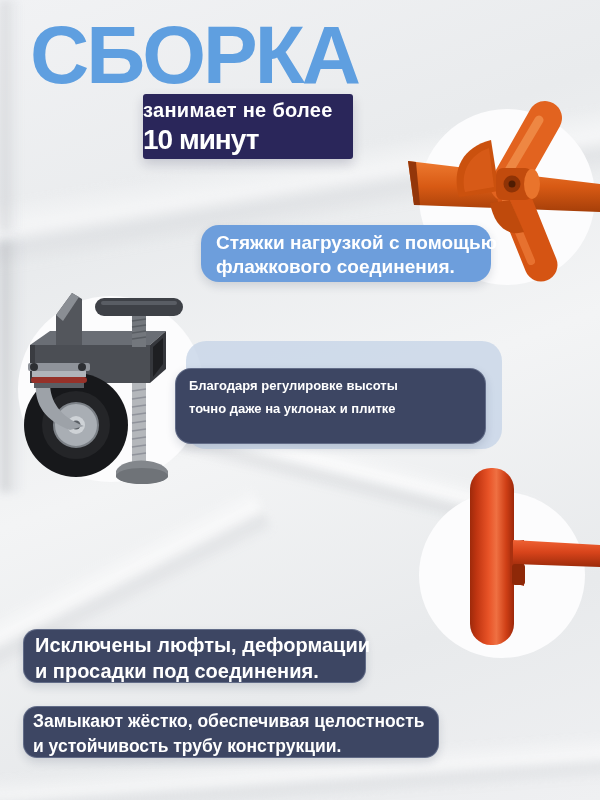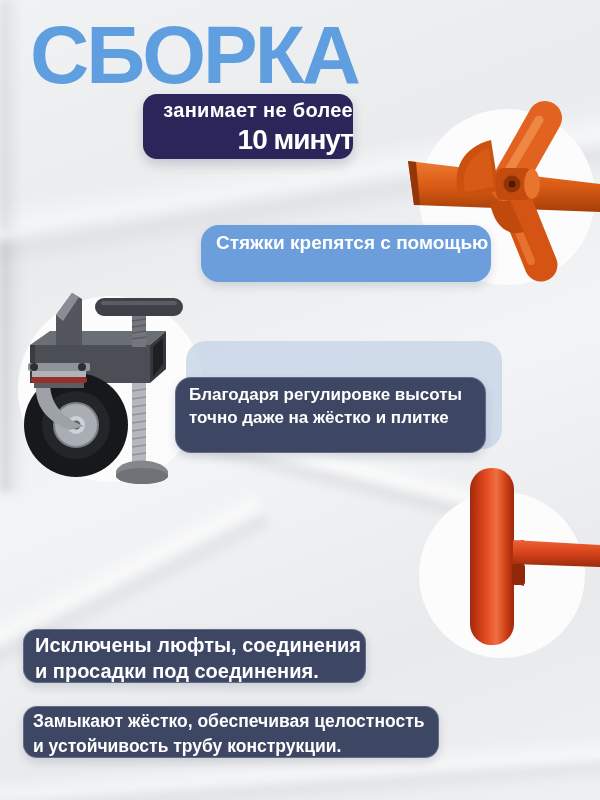--- a/index.html
+++ b/index.html
@@ -23,42 +23,42 @@
   .c5{top:240px;left:0;width:16px;height:250px;opacity:.8;}
   .c6{top:0;left:0;width:14px;height:230px;opacity:.6;}
 
   .title{
     position:absolute;left:30px;top:16px;margin:0;
     font-size:82px;line-height:78px;font-weight:bold;letter-spacing:-3px;
     color:var(--title-blue,#5f9fe0);
   }
   .badge{
     position:absolute;left:143px;top:94px;width:210px;height:65px;
-    background:var(--badge-navy,#2a265a);border-radius:14px;
-    color:#fff;text-align:right;box-shadow:0 5px 12px rgba(20,20,60,.18);
+    background:var(--badge-navy,#2a265a);border-radius:3px;
+    color:#fff;text-align:left;box-shadow:0 5px 12px rgba(20,20,60,.18);
   }
   .badge-l1{font-size:20px;font-weight:600;line-height:24px;margin-top:4px;letter-spacing:.3px;}
   .badge-l2{font-size:28px;font-weight:800;line-height:36px;letter-spacing:-1px;}
 
   .callout{
     position:absolute;color:#fff;font-weight:bold;z-index:3;
     box-shadow:0 4px 10px rgba(30,40,70,.15);
   }
   .callout .line{white-space:nowrap;}
   .blue{background:var(--callout-blue,#6d9edc);}
   .dark{background:var(--box-dark,#3d4663);border:1px solid rgba(170,180,205,.35);}
 
   .co1{left:201px;top:225px;width:290px;height:57px;border-radius:18px;
        font-size:19px;line-height:24px;padding:6px 0 0 15px;box-sizing:border-box;}
   .panel{
     position:absolute;left:186px;top:341px;width:316px;height:108px;border-radius:20px;
     background:var(--panel-light,rgba(199,212,231,.8));z-index:2;
   }
-  .co2{left:175px;top:377px;width:311px;height:76px;border-radius:16px;
-       font-size:17px;line-height:23px;padding:5px 0 0 13px;box-sizing:border-box;}
+  .co2{left:175px;top:368px;width:311px;height:76px;border-radius:16px;
+       font-size:13px;line-height:23px;padding:5px 0 0 13px;box-sizing:border-box;}
   .co3{left:217px;top:512px;width:250px;height:54px;border-radius:16px;
        font-size:19px;line-height:23px;padding:5px 0 0 10px;box-sizing:border-box;}
   .co4{left:23px;top:629px;width:343px;height:54px;border-radius:14px;
        font-size:20px;line-height:26px;padding:2px 0 0 11px;box-sizing:border-box;}
   .co5{left:23px;top:706px;width:416px;height:52px;border-radius:14px;
        font-size:17.5px;line-height:25px;padding:2px 0 0 9px;box-sizing:border-box;}
 
   .photo{position:absolute;z-index:1;}
   .ph-connector{left:395px;top:95px;width:205px;height:200px;}
   .ph-caster{left:8px;top:285px;width:200px;height:230px;}
@@ -103,21 +103,22 @@
       <path d="M70,97 C65,78 74,60 94,53 L99,92 Z" fill="#e2631f" opacity="0.55"></path>
       <path d="M95,108 C99,130 112,142 129,137 L115,105 Z" fill="#bf4a0c"></path>
       <rect x="101" y="73" width="36" height="32" rx="7" fill="#c24b0d"></rect>
       <ellipse cx="137" cy="89" rx="8" ry="15" fill="#e9742c"></ellipse>
       <circle cx="117" cy="89" r="8.5" fill="#8f3306"></circle>
       <circle cx="117" cy="89" r="3.5" fill="#4f1c02"></circle>
     </svg>
   </div>
 
   <div class="callout blue co1">
-    <div class="line">Стяжки крепятся с помощью</div>
+    <div class="line">Стяжки нагрузкой с помощью</div>
+    <div class="line">флажкового соединения.</div>
   </div>
 
   <div class="photo ph-caster">
     <svg width="200" height="230" viewBox="0 0 200 230">
       <circle cx="103" cy="104" r="93" fill="#fcfcfd"></circle>
 
       <polygon points="22,60 142,60 158,46 42,46" fill="#6a6e75"></polygon>
       <rect x="22" y="60" width="120" height="38" fill="#4b4e54"></rect>
       <rect x="22" y="60" width="5" height="38" fill="#3a3c41"></rect>
       <polygon points="142,60 158,46 158,84 142,98" fill="#35373c"></polygon>
@@ -164,21 +165,21 @@
       <rect x="23" y="92" width="56" height="6" rx="3" fill="#963129"></rect>
       <rect x="26" y="98" width="50" height="5" fill="#5a5e64"></rect>
       <circle cx="26" cy="82" r="4" fill="#2d2f33"></circle>
       <circle cx="74" cy="82" r="4" fill="#2d2f33"></circle>
     </svg>
   </div>
 
   <div class="panel"></div>
   <div class="callout dark co2">
     <div class="line">Благодаря регулировке высоты</div>
-    <div class="line">точно даже на жёстко и плитке</div>
+    <div class="line">точно даже на уклонах и плитке</div>
   </div>
 
   <div class="photo ph-pipe">
     <svg width="185" height="200" viewBox="0 0 185 200">
       <defs>
         <linearGradient id="gPipe" x1="0" y1="0" x2="1" y2="0">
           <stop offset="0" stop-color="#9e2a0b"></stop>
           <stop offset="0.15" stop-color="#c03511"></stop>
           <stop offset="0.42" stop-color="#e85327"></stop>
           <stop offset="0.6" stop-color="#ef7042"></stop>
@@ -194,21 +195,21 @@
       <circle cx="87" cy="115" r="83" fill="#fcfcfd"></circle>
       <rect x="55" y="8" width="44" height="177" rx="21" fill="url(#gPipe)"></rect>
       <polygon points="95,82 109,80 109,126 95,122" fill="#a93110"></polygon>
       <polygon points="98,80 185,85 185,107 98,104" fill="url(#gBar)"></polygon>
       <rect x="97" y="104" width="13" height="21" rx="3" fill="#8e2808"></rect>
     </svg>
   </div>
 
 
   <div class="callout dark co4">
-    <div class="line">Исключены люфты, соединения</div>
+    <div class="line">Исключены люфты, деформации</div>
     <div class="line">и просадки под соединения.</div>
   </div>
 
   <div class="callout dark co5">
     <div class="line">Замыкают жёстко, обеспечивая целостность</div>
     <div class="line">и устойчивость трубу конструкции.</div>
   </div>
 
 </div>
 

